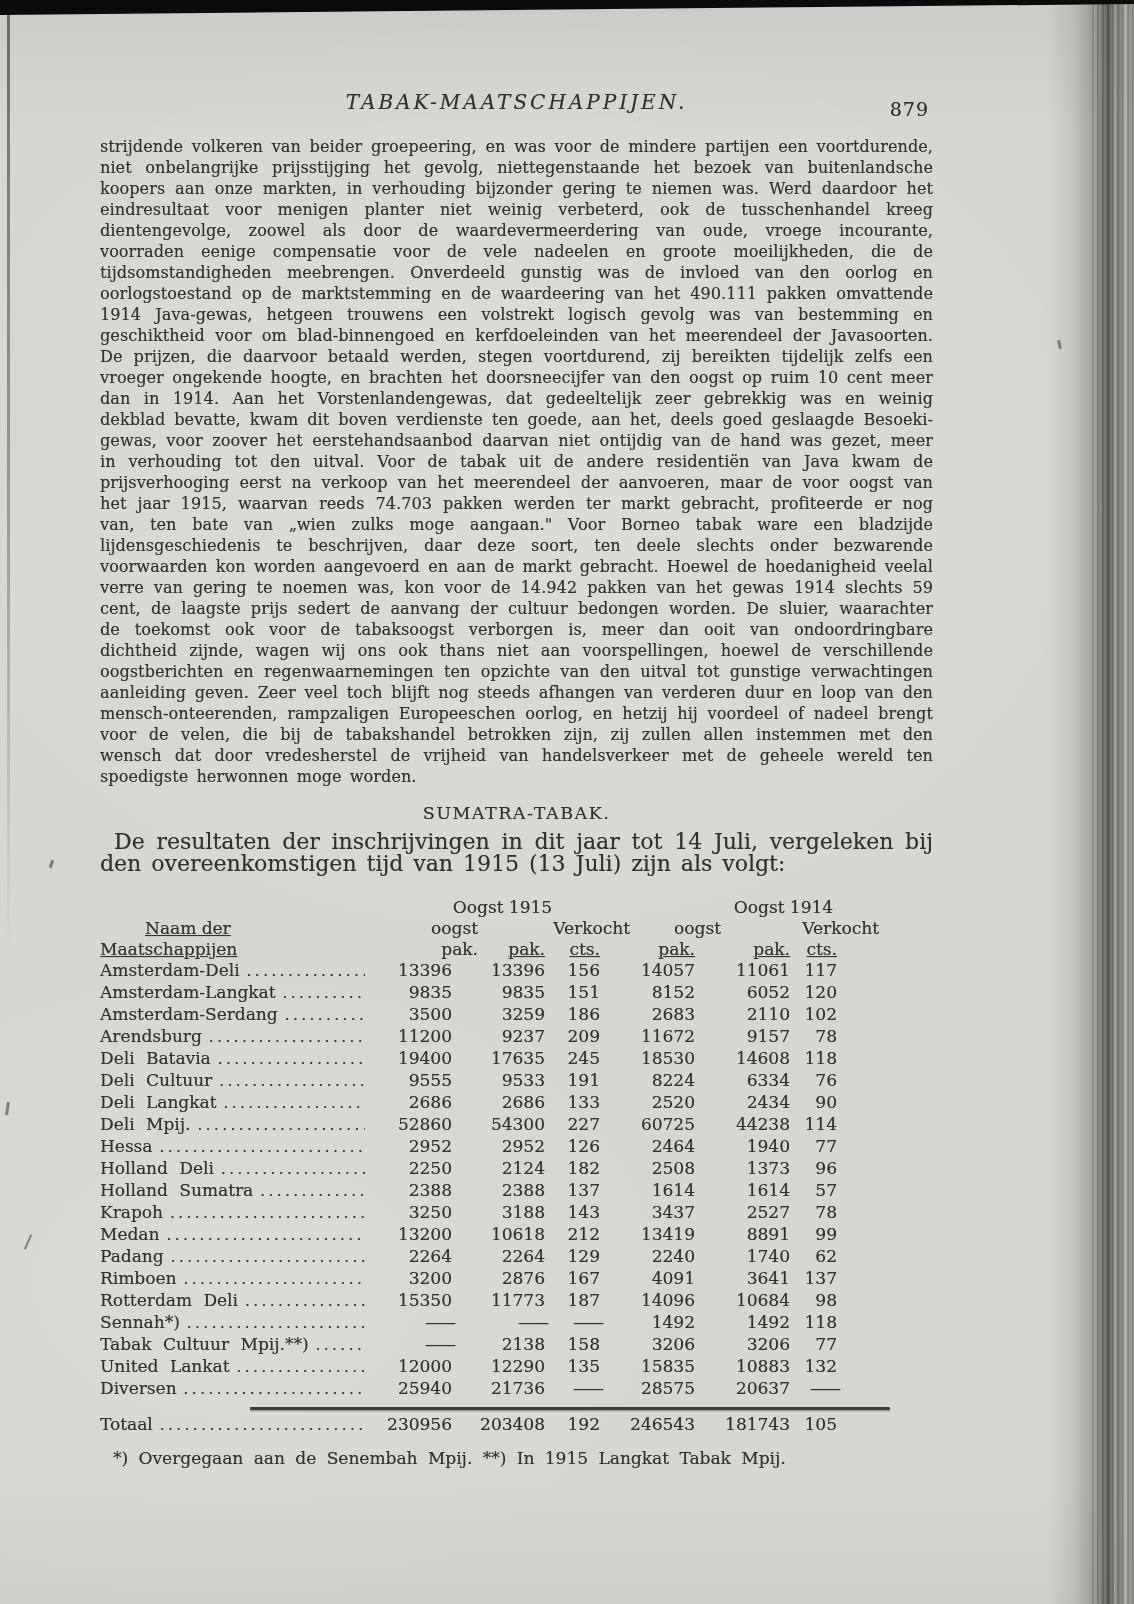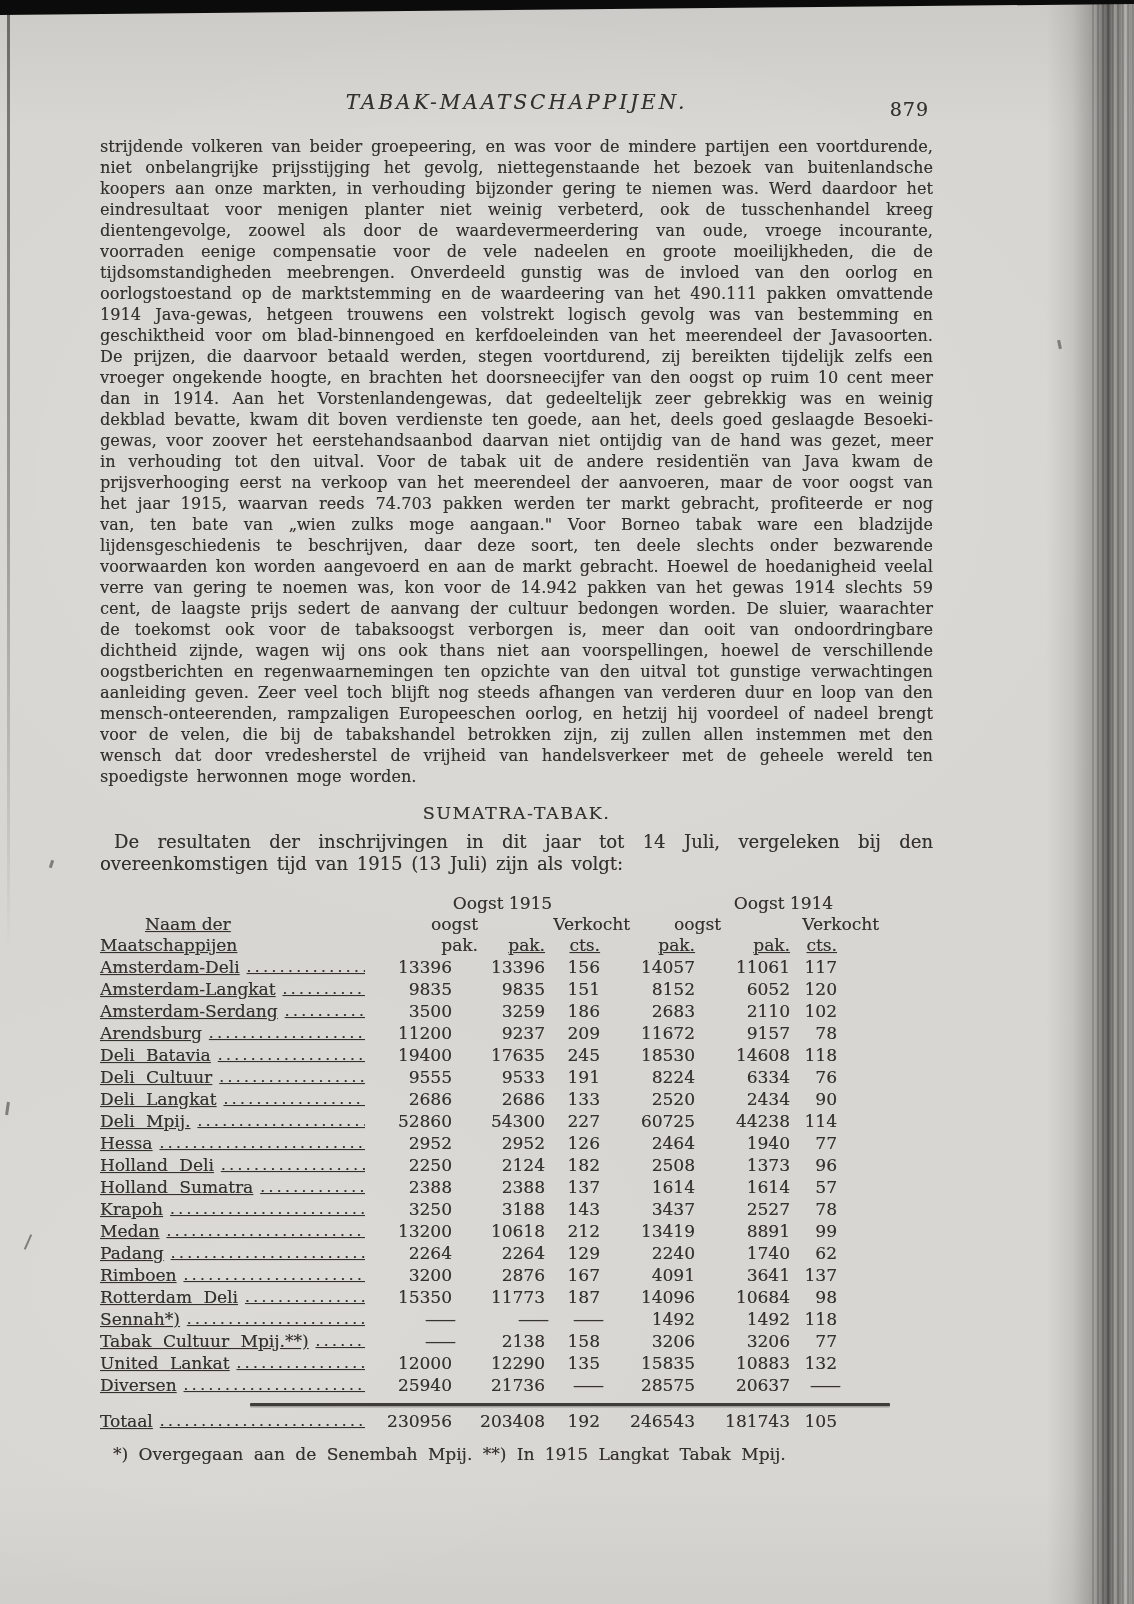--- a/index.html
+++ b/index.html
@@ -37,28 +37,28 @@
   
   .content{position:absolute;left:100px;top:0;width:833px;z-index:2;}
   .page-header{position:relative;margin-top:90px;height:30px;}
   .page-title{display:block;text-align:center;font-style:italic;font-size:20px;
     letter-spacing:3px;word-spacing:8px;}
   .page-number{position:absolute;right:4px;top:8px;font-size:19px;letter-spacing:1px;}
 
   .body-par{font-size:16px;line-height:21px;text-align:justify;
     word-spacing:3px;letter-spacing:0.1px;}
   .section-heading{margin-top:14px;text-align:center;font-size:17.5px;letter-spacing:1.5px;word-spacing:4px;}
-  .intro-par{margin-top:8px;font-size:18px;line-height:22px;text-align:justify;
+  .intro-par{margin-top:8px;font-size:22px;line-height:22px;text-align:justify;
     word-spacing:3px;text-indent:14px;}
 
   table.cmp{border-collapse:collapse;table-layout:fixed;width:737px;margin-top:4px;font-size:17px;}
   table.cmp td{padding:0;vertical-align:baseline;line-height:21px;white-space:nowrap;}
   thead td{line-height:20px;text-decoration:underline;}
   td.num{text-align:right;}
-  .nc{display:flex;align-items:flex-end;text-decoration:underline;}
+  .nc{display:flex;align-items:flex-start;}
   .nm{white-space:nowrap;word-spacing:6px;}
   .leader{flex:1;overflow:hidden;white-space:nowrap;}
   .leader::after{content:"....................................................................";
     letter-spacing:3.5px;padding-left:7px;font-size:15px;}
   .gh{text-align:center;}
   .gh span{display:inline-block;transform:translateX(20px);}
   .gh.g1914 span{transform:translateX(65px);}
   .hstack{text-align:right;}
   .hstack span{display:inline-block;transform:translateX(26px);}
   .vk{text-align:right;}

